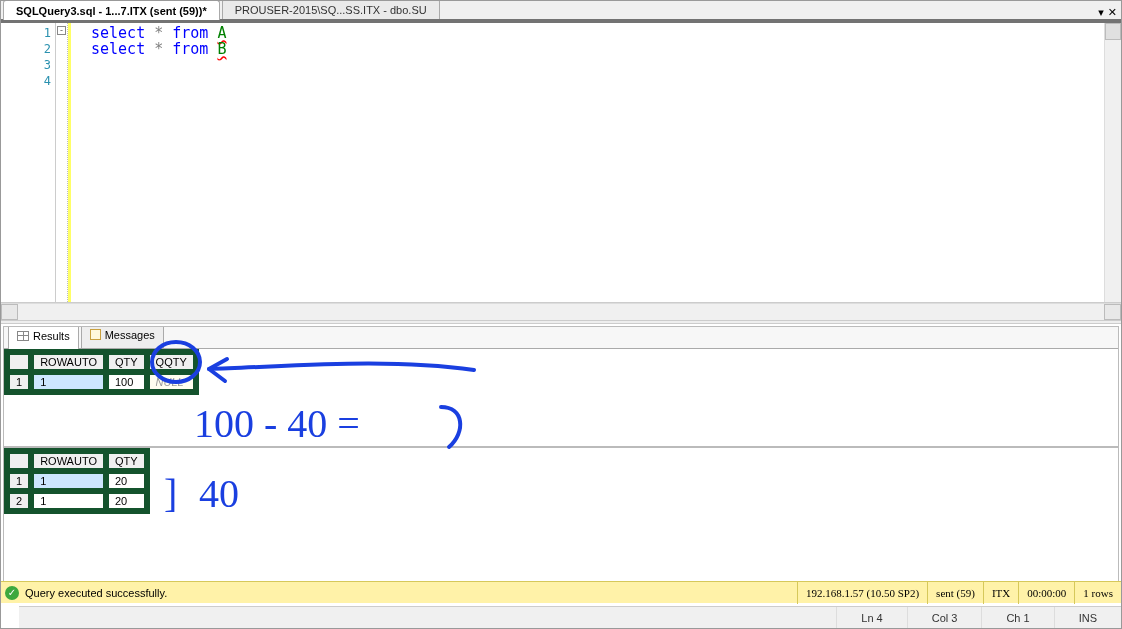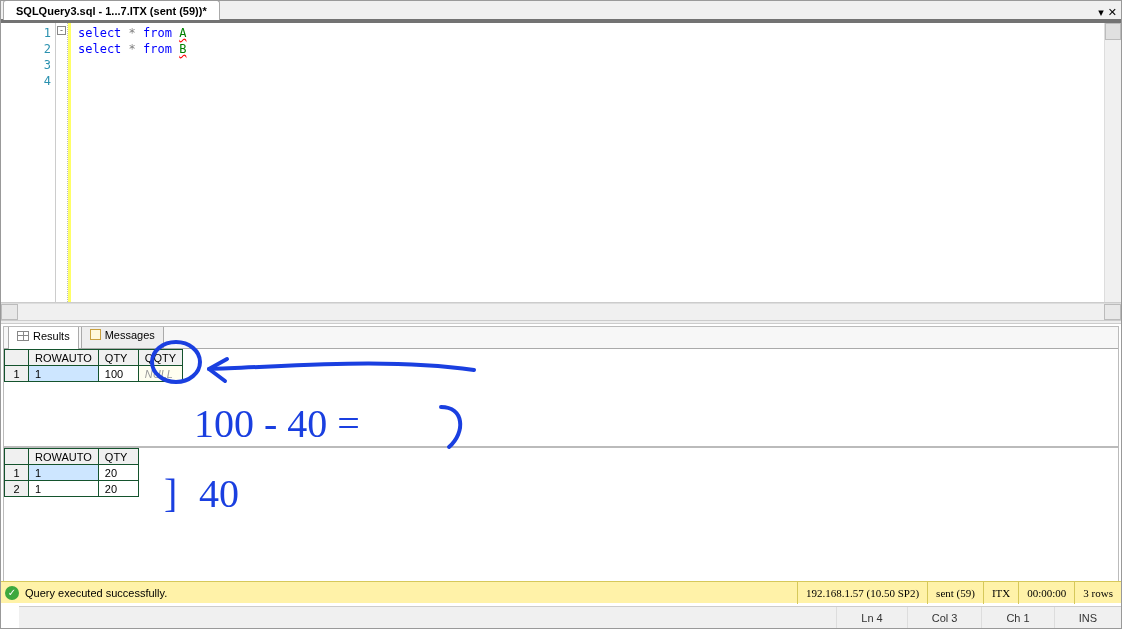--- a/index.html
+++ b/index.html
@@ -86,23 +86,23 @@
     color: #555;
     background:#fff;
   }
   .edit-hl {
     width: 3px;
     background: #ffff66;
   }
   .code {
     flex: 1;
     font-family: Consolas, monospace;
-    font-size: 12px;
+    font-size: 15px;
     line-height: 16px;
-    padding: 2px 7px;
+    padding: 2px 20px;
     white-space: pre;
     color: #000;
     position: relative;
   }
   .kw { color: #0000ff; }
   .op { color: #808080; }
   .ident { color: #008000; }
   .squig { text-decoration: underline wavy red; }
   .vscroll {
     width: 17px;
@@ -155,21 +155,21 @@
     cursor:pointer;
     border-radius:2px 2px 0 0;
   }
   .rtab.active { background:#fff; position:relative; top:1px; }
   .grid {
     border-collapse: collapse;
     font-size: 11px;
     margin: 0;
   }
   .grid th, .grid td {
-    border: 1px solid #14532d;
+    border: 6px solid #14532d;
     padding: 1px 6px;
     min-width: 40px;
     text-align: left;
     height:16px;
   }
   .grid th {
     background: #f0f0f0;
     font-weight: normal;
   }
   .grid .rownum {
@@ -270,20 +270,21 @@
   .icon-msg {
     display:inline-block; width:11px; height:11px;
     border:1px solid #c8a040; background:#fff8dc;
   }
 </style>
 </head>
 <body>
 
 <div class="tabstrip">
   <div class="tab active">SQLQuery3.sql - 1...7.ITX (sent (59))*</div>
+  <div class="tab">PROUSER-2015\SQ...SS.ITX - dbo.SU</div>
   <div class="tab-controls">
     <span>▾</span>
     <span>✕</span>
   </div>
 </div>
 
 <div class="editor-wrap">
   <div class="gutter">
     <div>1</div>
     <div>2</div>
@@ -379,21 +380,21 @@
 </div>
 
 <div class="status-success">
   <div class="ok-icon">✓</div>
   <span>Query executed successfully.</span>
   <div class="segs">
     <div class="seg">192.168.1.57 (10.50 SP2)</div>
     <div class="seg">sent (59)</div>
     <div class="seg">ITX</div>
     <div class="seg">00:00:00</div>
-    <div class="seg">3 rows</div>
+    <div class="seg">1 rows</div>
   </div>
 </div>
 
 <div class="status-bottom">
   <div class="cell">Ln 4</div>
   <div class="cell">Col 3</div>
   <div class="cell">Ch 1</div>
   <div class="cell">INS</div>
 </div>
 

